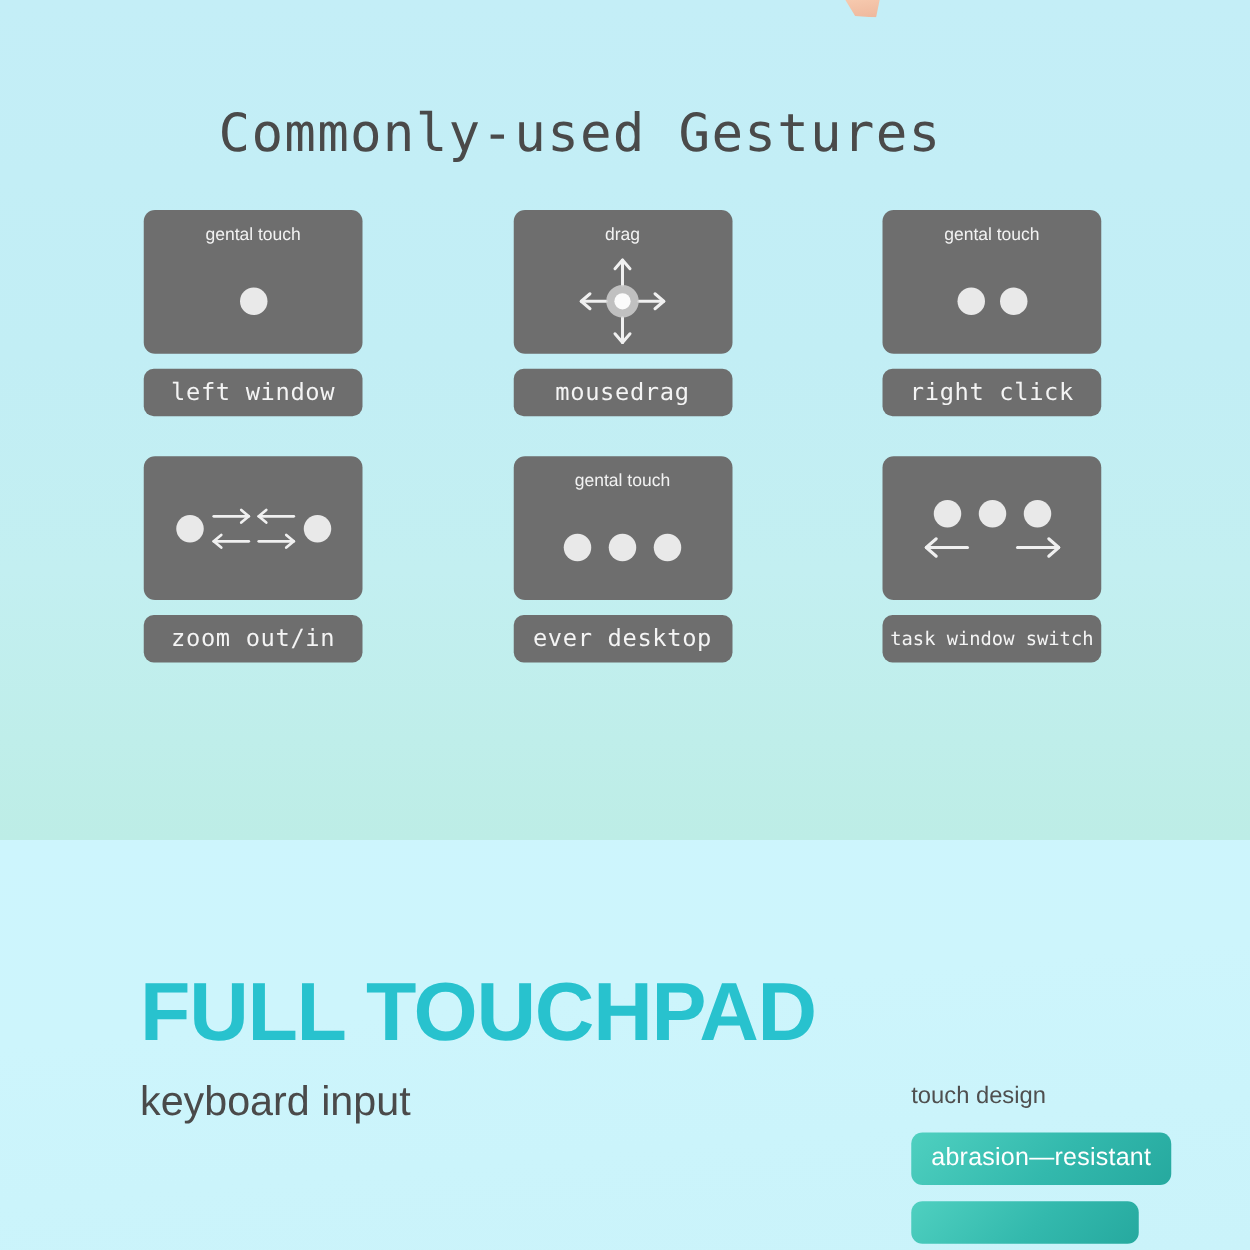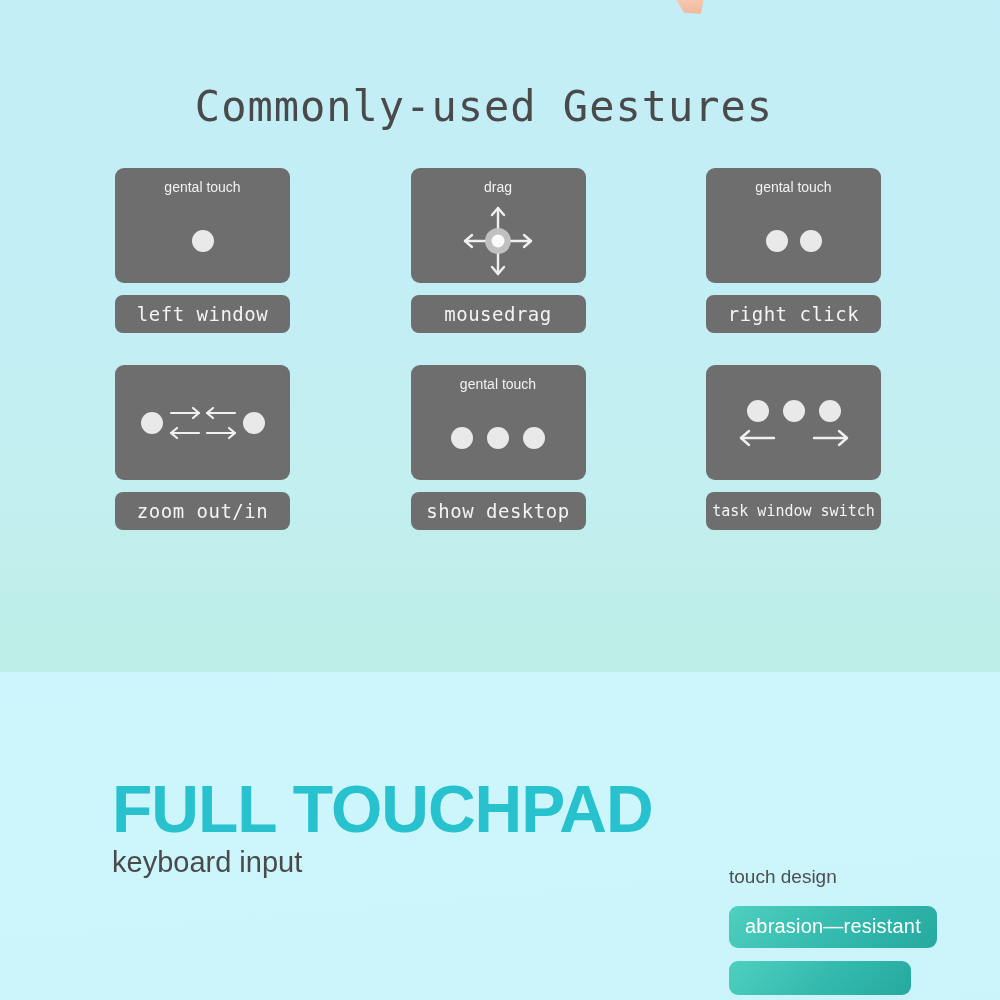--- a/index.html
+++ b/index.html
@@ -53,21 +53,20 @@
     left: 0;
     top: 82px;
     width: 928px;
     text-align: center;
     font-family: "DejaVu Sans Mono", "Liberation Mono", monospace;
     font-size: 42px;
     font-weight: 400;
     letter-spacing: 1px;
     color: #4a4a4a;
     white-space: nowrap;
-    margin-left: 20px;
   }
 
   #gesture-grid {
     position: absolute;
     left: 115px;
     top: 168px;
     width: 766px;
     display: grid;
     grid-template-columns: 175px 175px 175px;
     justify-content: space-between;
@@ -180,22 +179,22 @@
     font-weight: 700;
     color: #28c2ce;
     letter-spacing: -1px;
     white-space: nowrap;
     line-height: 1;
   }
 
   #promo-sub1 {
     position: absolute;
     left: 112px;
-    top: 174px;
-    font-size: 29px;
+    top: 190px;
+    font-size: 33px;
     color: #4a4a4a;
     white-space: nowrap;
   }
   #promo-sub2 {
     position: absolute;
     left: 112px;
     top: 240px;
     font-size: 33px;
     color: #4a4a4a;
     white-space: nowrap;
@@ -326,21 +325,21 @@
         <div class="gesture-card">
           <div class="card-caption">gental touch</div>
           <div class="card-art">
             <div class="dot-row wide">
               <span class="dot"></span>
               <span class="dot"></span>
               <span class="dot"></span>
             </div>
           </div>
         </div>
-        <div class="gesture-label">show desktop</div>
+        <div class="gesture-label">ever desktop</div>
       </div>
 
       <div class="gesture-item">
         <div class="gesture-card">
           <div class="card-art centered-full">
             <div class="switch-art">
               <div class="dot-row wide">
                 <span class="dot"></span>
                 <span class="dot"></span>
                 <span class="dot"></span>

